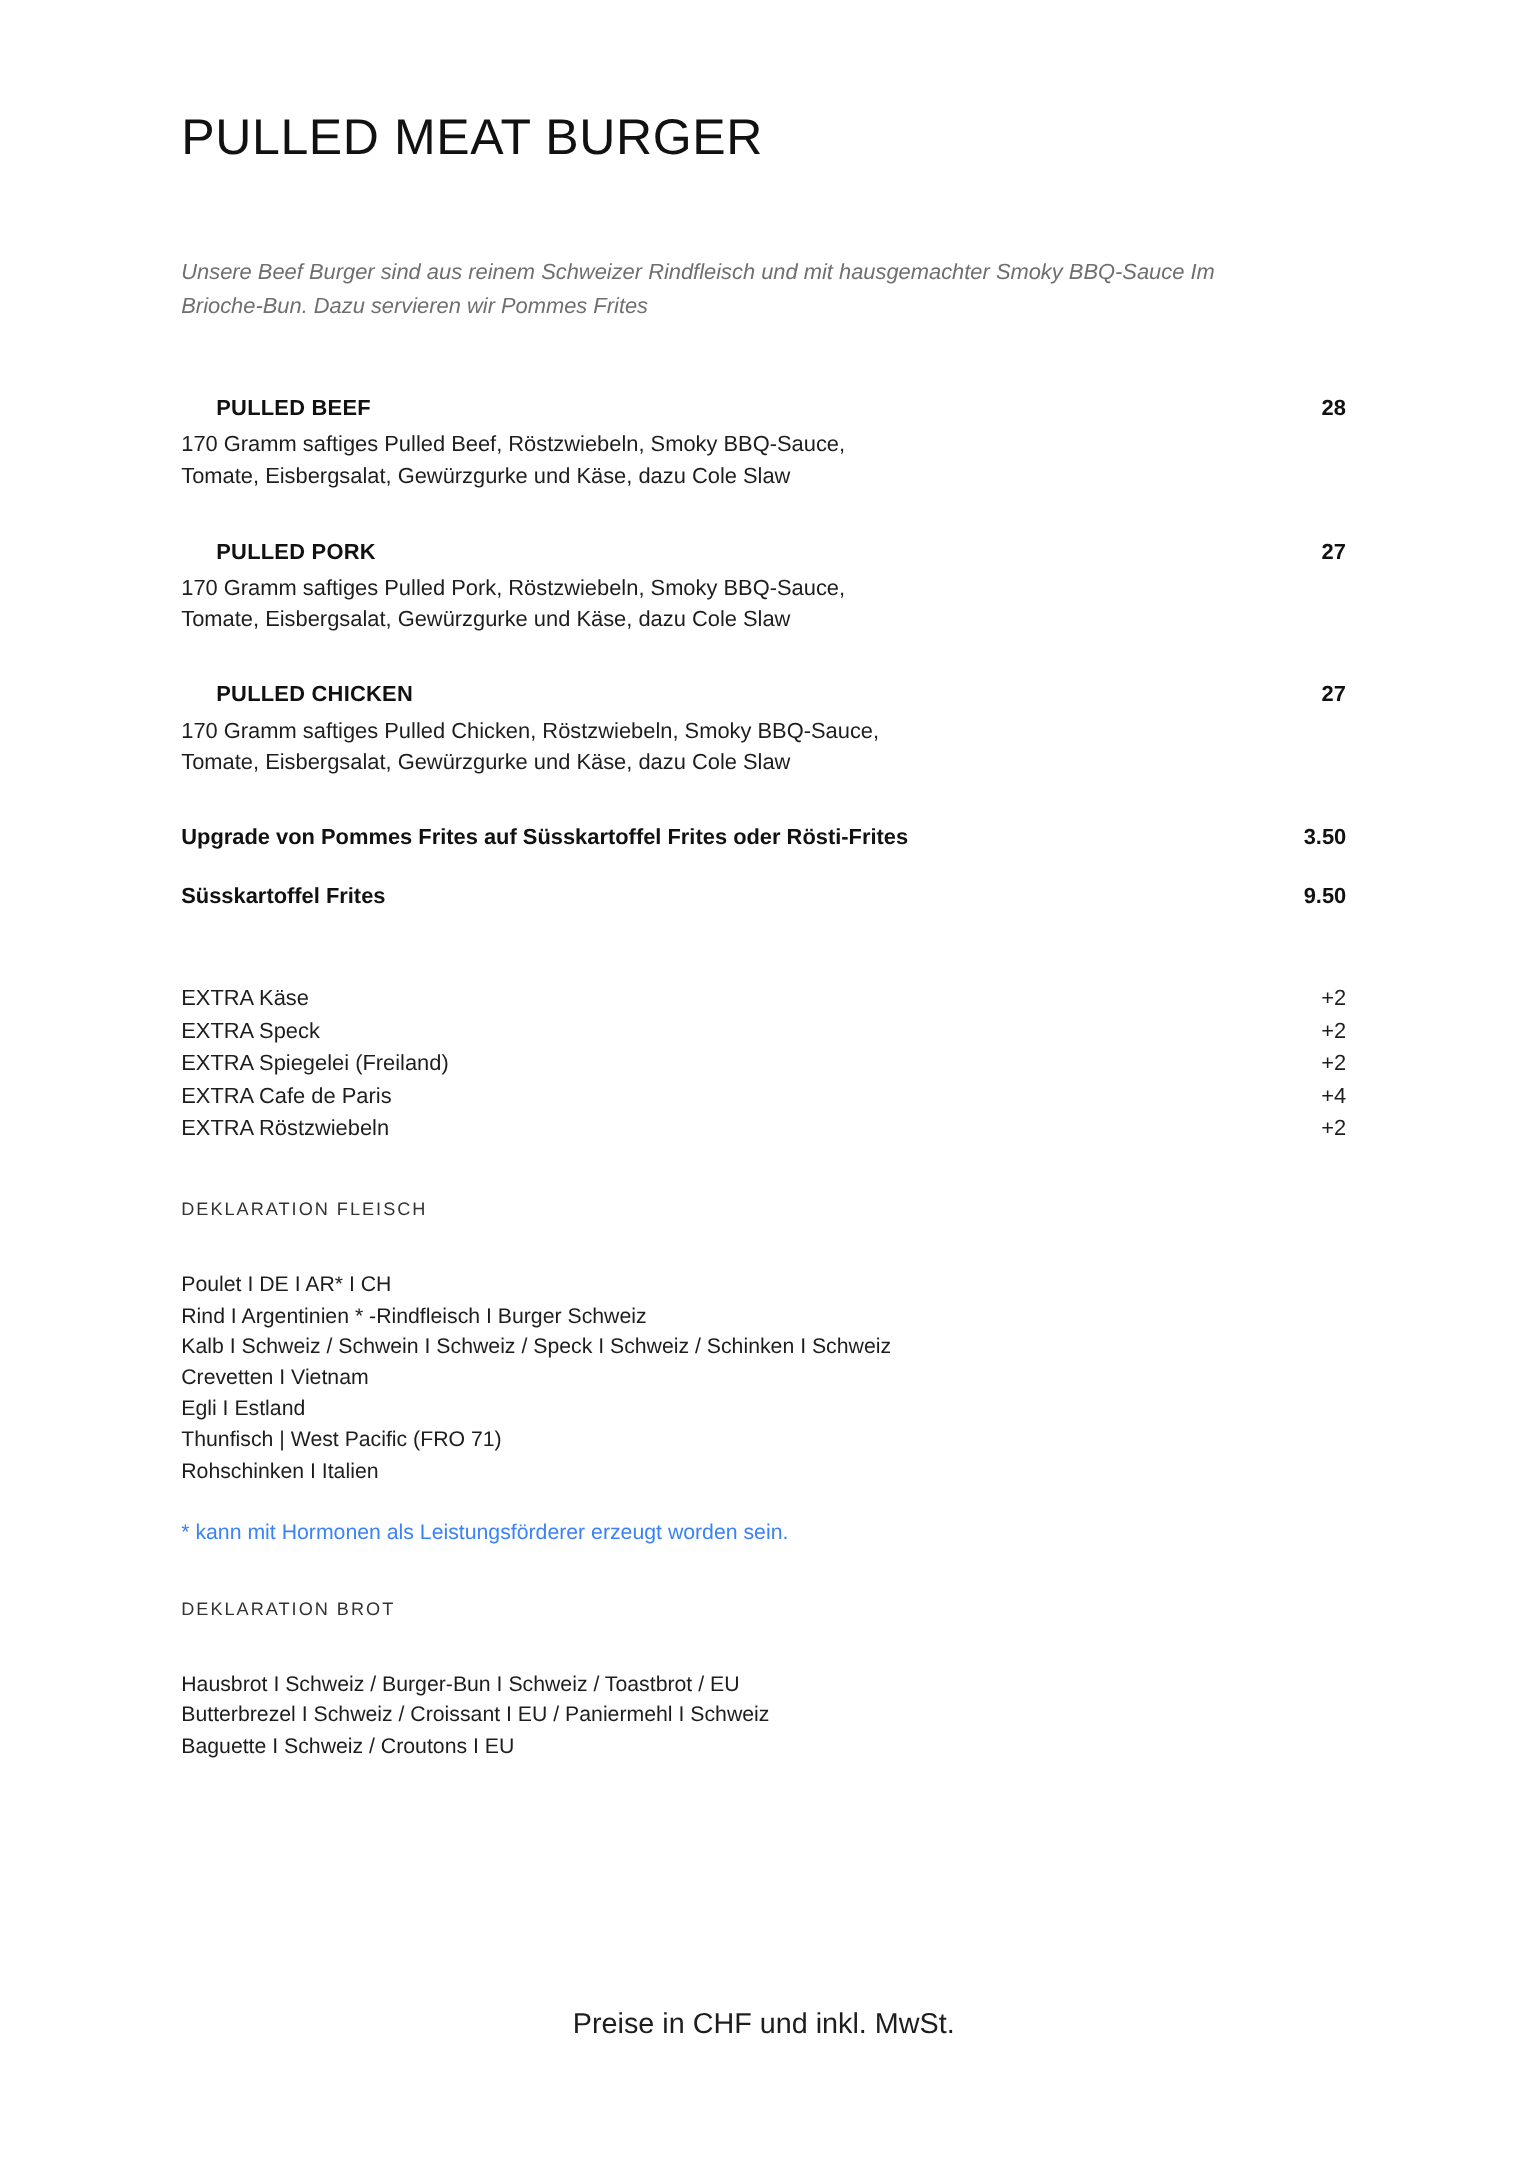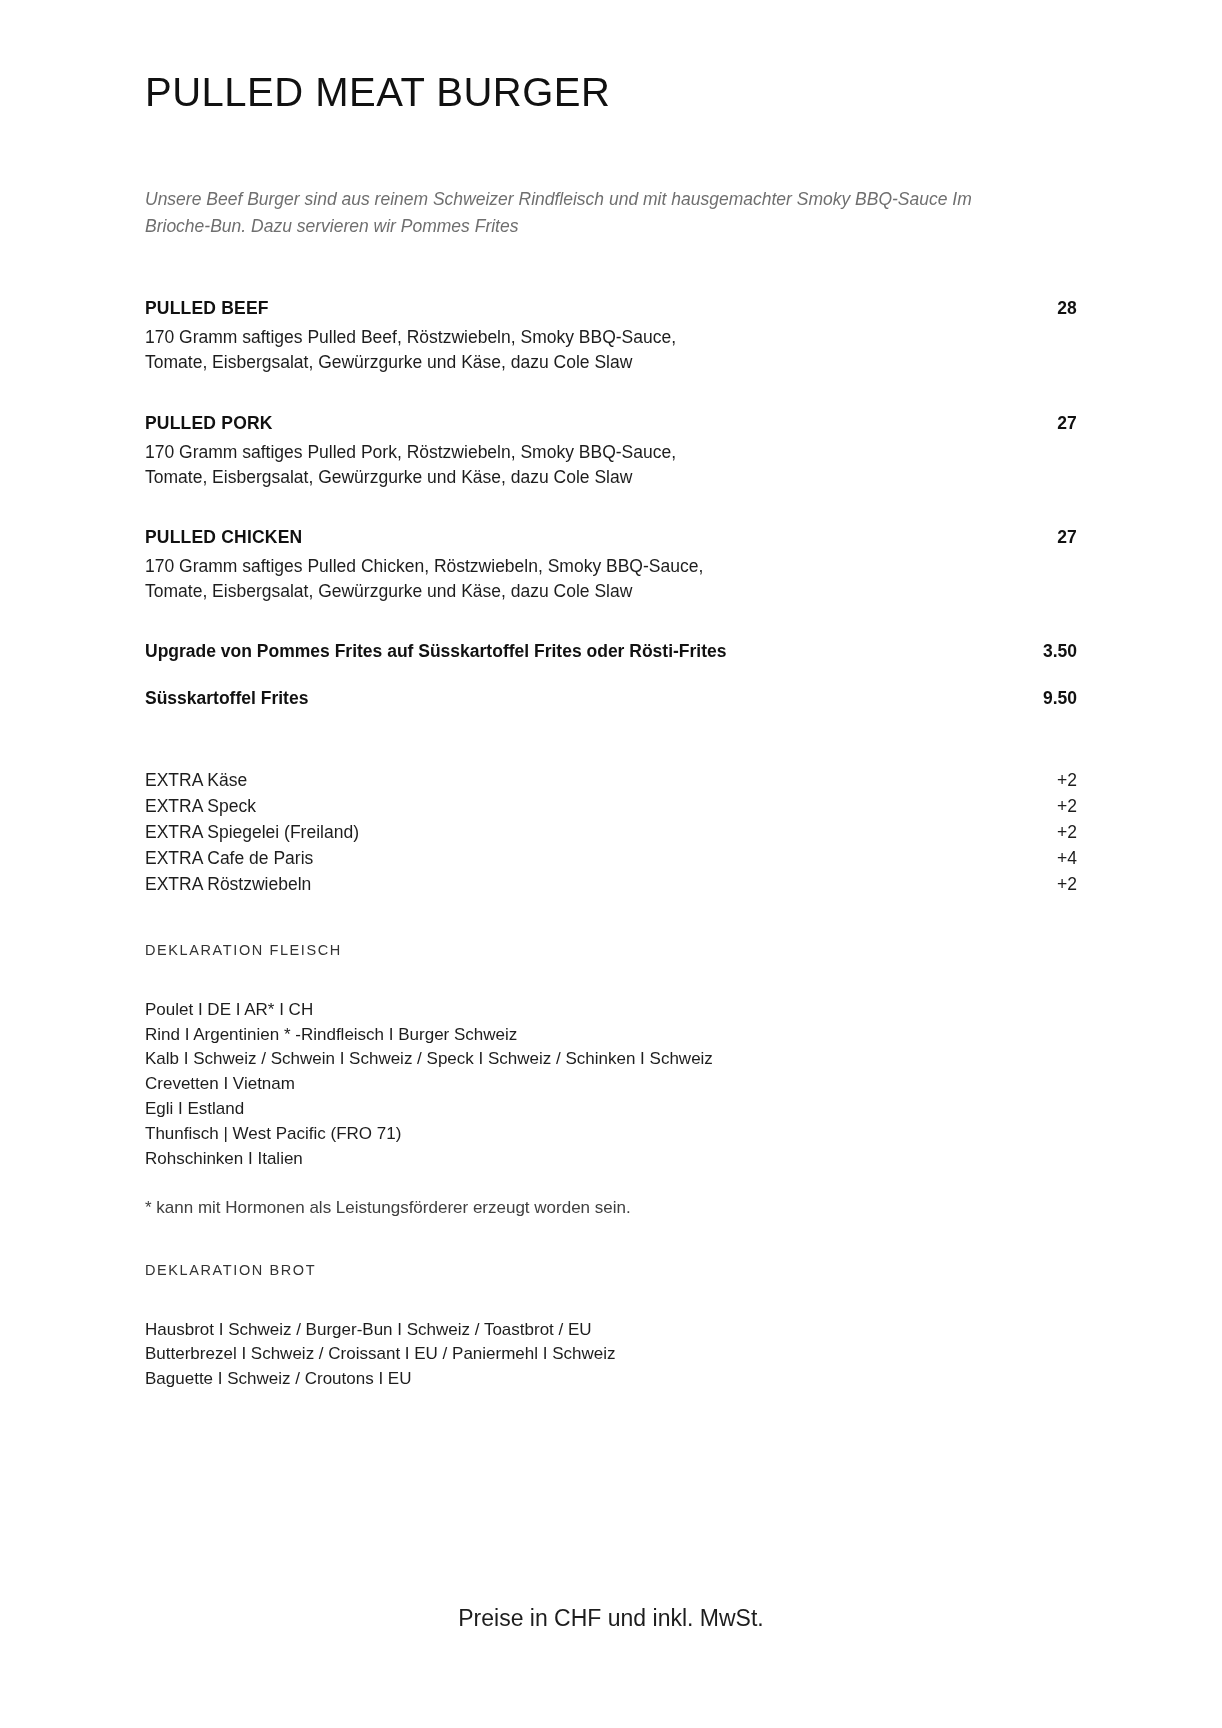--- a/index.html
+++ b/index.html
@@ -21,21 +21,21 @@
     width: 1222px;
     height: 1728px;
     box-sizing: border-box;
     padding: 0 145px;
   }
   .title {
     font-size: 40px;
     font-weight: 400;
     letter-spacing: 0.5px;
     margin: 0;
-    padding-top: 70px;
+    padding-top: 88px;
     color: #111;
   }
   .intro {
     margin-top: 71px;
     font-size: 17.5px;
     font-style: italic;
     line-height: 1.55;
     color: #6f6f6f;
     max-width: 830px;
   }
@@ -46,20 +46,21 @@
     margin-bottom: 37px;
   }
   .item-head {
     display: flex;
     justify-content: space-between;
     align-items: baseline;
     font-size: 17.5px;
     font-weight: bold;
     letter-spacing: 0.2px;
     color: #111;
+    margin-left: 28px;
   }
   .item-name { flex: 1 1 auto; }
   .item-price { flex: 0 0 auto; text-align: right; }
   .item-desc {
     font-size: 17.5px;
     line-height: 1.44;
     color: #1d1d1d;
     margin-top: 6px;
     white-space: pre-line;
   }
@@ -95,21 +96,21 @@
   .decl-block {
     margin-top: 40px;
     font-size: 17px;
     line-height: 1.46;
     color: #1d1d1d;
     white-space: pre-line;
   }
   .note {
     margin-top: 26px;
     font-size: 17px;
-    color: #404040;
+    color: #3b82f6;
   }
   .footer {
     position: absolute;
     left: 0;
     bottom: 96px;
     width: 100%;
     text-align: center;
     font-size: 23px;
     color: #1d1d1d;
   }

